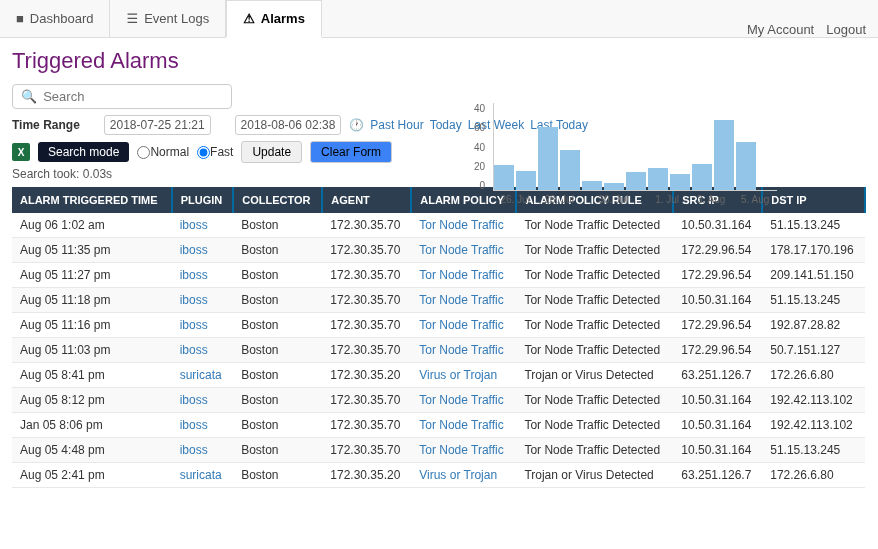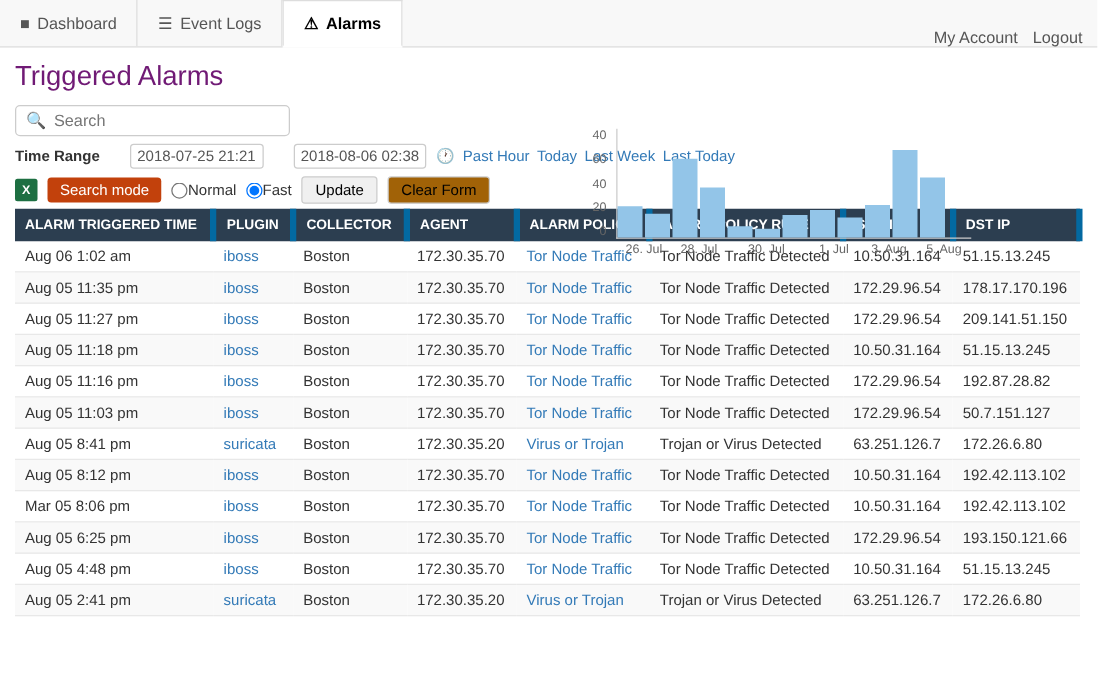--- a/index.html
+++ b/index.html
@@ -25,39 +25,39 @@
     .controls-row { display: flex; align-items: center; gap: 8px; margin-bottom: 6px; flex-wrap: wrap; }
     .time-range-label { font-size: 12px; font-weight: bold; color: #333; }
     .time-range-val { font-size: 12px; color: #555; border: 1px solid #ccc; padding: 2px 5px; border-radius: 3px; margin-left: 16px; }
 
     .time-links { display: flex; gap: 6px; align-items: center; }
     .time-link { font-size: 12px; color: #337ab7; cursor: pointer; text-decoration: none; }
 
     
     .mode-row { display: flex; align-items: center; gap: 8px; margin-bottom: 4px; flex-wrap: wrap; }
     .excel-icon { width: 18px; height: 18px; background: #1d6f42; color: #fff; font-size: 10px; display: flex; align-items: center; justify-content: center; border-radius: 2px; font-weight: bold; cursor: pointer; }
-    .btn-search-mode { background: #c2410c; color: #fff; border: none; padding: 3px 10px; border-radius: 3px; font-size: 12px; cursor: pointer; }
+    .btn-search-mode { background: #0f172a; color: #fff; border: none; padding: 3px 10px; border-radius: 3px; font-size: 12px; cursor: pointer; }
     .radio-group { display: flex; align-items: flex-end; gap: 0; }
     .radio-group label { font-size: 12px; }
     .btn-update { background: #f0f0f0; border: 1px solid #ccc; padding: 3px 10px; border-radius: 3px; font-size: 12px; cursor: pointer; }
-    .btn-clear { background: #a16207; border: 1px solid #ccc; padding: 3px 10px; border-radius: 3px; font-size: 12px; cursor: pointer; }
+    .btn-clear { background: #3b82f6; border: 1px solid #ccc; padding: 3px 10px; border-radius: 3px; font-size: 12px; cursor: pointer; }
 
     .search-took { font-size: 12px; color: #555; margin-bottom: 6px; }
 
     
     .chart-container { position: absolute; right: 12px; top: 55px; width: 380px; height: 110px; }
     .chart-y-label { font-size: 10px; color: #666; text-align: right; }
 
     
     .top-section { position: relative; }
 
     
     .data-table { width: 100%; border-collapse: collapse; margin-top: 4px; }
     .data-table thead tr { background: #2c3e50; color: #fff; }
-    .data-table thead th { padding: 7px 8px; text-align: left; font-size: 11px; font-weight: bold; border-right: 5px solid #0369a1; white-space: nowrap; }
+    .data-table thead th { padding: 7px 8px; text-align: left; font-size: 11px; font-weight: bold; border-right: 2px solid #0369a1; white-space: nowrap; }
     .data-table tbody tr { border-bottom: 1px solid #e8e8e8; }
     .data-table tbody tr:nth-child(even) { background: #f9f9f9; }
     .data-table tbody td { padding: 5px 8px; font-size: 12px; white-space: nowrap; }
     .link-blue { color: #337ab7; cursor: pointer; text-decoration: none; }
   </style>
 </head>
 <body>
 
 <nav class="nav">
   <div class="nav-left">
@@ -110,20 +110,21 @@
         <label>Normal</label>
       </div>
       <div class="radio-group">
         <input type="radio" name="search-speed" checked="" style="">
         <label>Fast</label>
       </div>
       <button class="btn-update">Update</button>
       <button class="btn-clear">Clear Form</button>
     </div>
 
+    <div class="search-took">Search took: 0.03s</div>
 
     <div class="chart-container">
       <div style="display:flex; gap:4px;">
 
         <div style="display:flex; flex-direction:column; justify-content:space-between; height:88px; align-items:flex-end; padding-right:4px;">
           <span class="chart-y-label">40</span>
           <span class="chart-y-label">60</span>
           <span class="chart-y-label">40</span>
           <span class="chart-y-label">20</span>
           <span class="chart-y-label">0</span>
@@ -246,38 +247,28 @@
           <td>Aug 05 8:12 pm</td>
           <td><a class="link-blue">iboss</a></td>
           <td>Boston</td>
           <td>172.30.35.70</td>
           <td><a class="link-blue">Tor Node Traffic</a></td>
           <td>Tor Node Traffic Detected</td>
           <td>10.50.31.164</td>
           <td>192.42.113.102</td>
         </tr>
         <tr>
-          <td>Mar 05 8:06 pm</td>
+          <td>Jan 05 8:06 pm</td>
           <td><a class="link-blue">iboss</a></td>
           <td>Boston</td>
           <td>172.30.35.70</td>
           <td><a class="link-blue">Tor Node Traffic</a></td>
           <td>Tor Node Traffic Detected</td>
           <td>10.50.31.164</td>
           <td>192.42.113.102</td>
-        </tr>
-        <tr>
-          <td>Aug 05 6:25 pm</td>
-          <td><a class="link-blue">iboss</a></td>
-          <td>Boston</td>
-          <td>172.30.35.70</td>
-          <td><a class="link-blue">Tor Node Traffic</a></td>
-          <td>Tor Node Traffic Detected</td>
-          <td>172.29.96.54</td>
-          <td>193.150.121.66</td>
         </tr>
         <tr>
           <td>Aug 05 4:48 pm</td>
           <td><a class="link-blue">iboss</a></td>
           <td>Boston</td>
           <td>172.30.35.70</td>
           <td><a class="link-blue">Tor Node Traffic</a></td>
           <td>Tor Node Traffic Detected</td>
           <td>10.50.31.164</td>
           <td>51.15.13.245</td>

